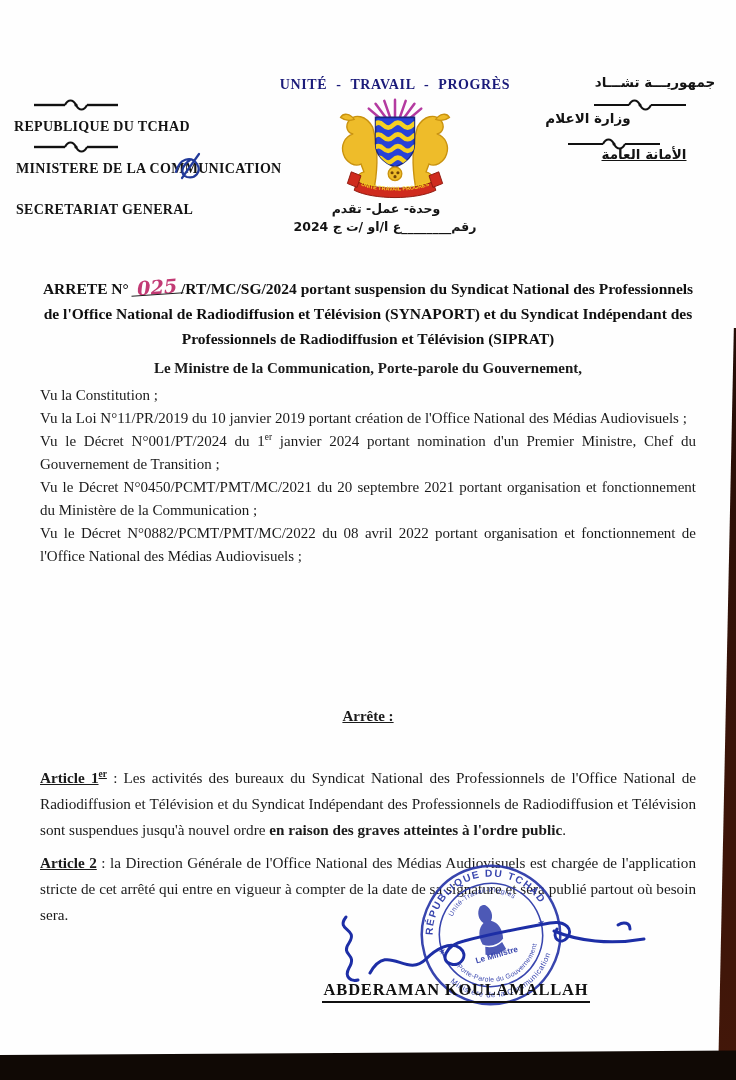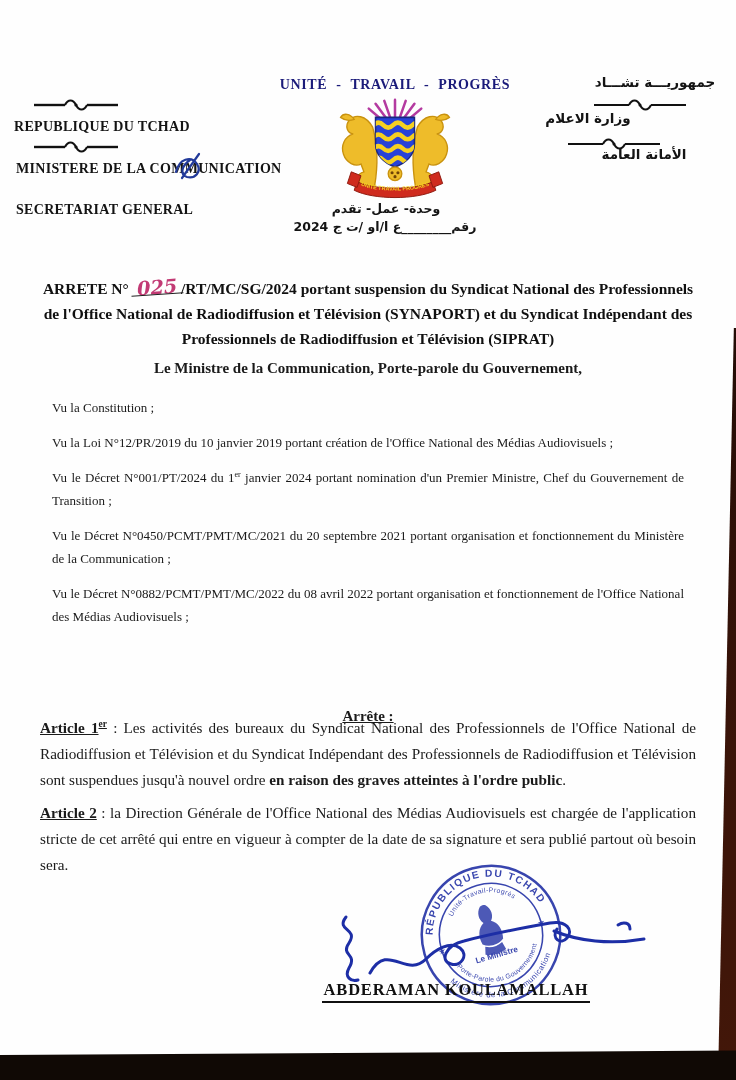--- a/index.html
+++ b/index.html
@@ -31,24 +31,24 @@
     font-size:1.25em;line-height:0.8;padding:0 4px;transform:rotate(-4deg);
   }
   .hand-number::after{
     content:"";position:absolute;left:-2px;right:-2px;bottom:1px;
     border-bottom:1.8px solid #1f1f1f;
   }
   #salutation{left:42px;top:360px;width:652px;text-align:center;font-weight:700;font-size:15px;}
 
   
   #visas{left:40px;top:384px;width:656px;}
-  .visa{margin:12px;font-size:13px;line-height:23px;text-align:justify;}
+  .visa{margin:0;font-size:15px;line-height:23px;text-align:justify;}
   #decree-heading{left:42px;top:708px;width:652px;text-align:center;font-weight:700;font-size:15px;}
   #decree-heading span{text-decoration:underline;}
-  #articles{left:40px;top:715px;width:656px;}
+  #articles{left:40px;top:765px;width:656px;}
   .article{margin:0 0 7px 0;font-size:15.2px;line-height:26px;text-align:justify;}
 
   
   #stamp{left:418px;top:862px;z-index:1;opacity:0.93;}
   #signature{left:322px;top:903px;z-index:2;}
   #signer-name{
     left:288px;top:980px;width:336px;text-align:center;z-index:3;
     font-weight:700;font-size:16.5px;letter-spacing:0.8px;color:#101010;
   }
   #signer-name span{display:inline-block;border-bottom:2.2px solid #101010;padding:0 2px 1px 2px;}
@@ -145,29 +145,29 @@
   <circle cx="48" cy="6" r="1.5" fill="#111"></circle>
   <path d="M59 6 H94" stroke="#111" stroke-width="2.2" fill="none"></path>
 </svg>
 <div class="abs ar" style="left:545px;top:110px;width:86px;font-size:13.5px;text-align:center;" dir="rtl">وزارة الاعلام</div>
 <svg class="abs ornament" style="left:566px;top:138px;" width="96" height="12" viewBox="0 0 96 12">
   <path d="M2 6 H37" stroke="#111" stroke-width="2.2" fill="none"></path>
   <path d="M37 6 c3 -6 8 -6 11 0 c3 6 8 6 11 0" stroke="#111" stroke-width="2" fill="none"></path>
   <circle cx="48" cy="6" r="1.5" fill="#111"></circle>
   <path d="M59 6 H94" stroke="#111" stroke-width="2.2" fill="none"></path>
 </svg>
-<div class="abs ar" style="left:592px;top:146px;width:104px;font-size:13.5px;text-align:center;" dir="rtl">الأمانة العامة</div>
+<div class="abs ar" style="left:592px;top:146px;width:104px;font-size:13.5px;text-align:center;text-decoration:underline;" dir="rtl">الأمانة العامة</div>
 
 <div class="abs" id="title-block"><span class="b">ARRETE N° </span><span class="hand-number">025</span><span class="b">/RT/MC/SG/2024 portant suspension du Syndicat National des Professionnels de l'Office National de Radiodiffusion et Télévision (SYNAPORT) et du Syndicat Indépendant des Professionnels de Radiodiffusion et Télévision (SIPRAT)</span></div>
 
 <div class="abs" id="salutation">Le Ministre de la Communication, Porte-parole du Gouvernement,</div>
 
 <div class="abs" id="visas">
     <p class="visa"><span>Vu la Constitution ;</span></p>
-    <p class="visa"><span>Vu la Loi N°12/PR/2019 du 10 janvier 2019 portant création de l'Office National des Médias Audiovisuels ;</span></p>
+    <p class="visa"><span>Vu la Loi N°11/PR/2019 du 10 janvier 2019 portant création de l'Office National des Médias Audiovisuels ;</span></p>
     <p class="visa"><span>Vu le Décret N°001/PT/2024 du 1</span><sup>er</sup><span> janvier 2024 portant nomination d'un Premier Ministre, Chef du Gouvernement de Transition ;</span></p>
     <p class="visa"><span>Vu le Décret N°0450/PCMT/PMT/MC/2021 du 20 septembre 2021 portant organisation et fonctionnement du Ministère de la Communication ;</span></p>
     <p class="visa"><span>Vu le Décret N°0882/PCMT/PMT/MC/2022 du 08 avril 2022 portant organisation et fonctionnement de l'Office National des Médias Audiovisuels ;</span></p>
   </div>
 
 <div class="abs" id="decree-heading"><span>Arrête :</span></div>
 
 <div class="abs" id="articles">
     <p class="article"><span class="b u">Article 1</span><sup class="b u">er</sup><span> : Les activités des bureaux du Syndicat National des Professionnels de l'Office National de Radiodiffusion et Télévision et du Syndicat Indépendant des Professionnels de Radiodiffusion et Télévision sont suspendues jusqu'à nouvel ordre </span><span class="b">en raison des graves atteintes à l'ordre public</span><span>.</span></p>
     <p class="article"><span class="b u">Article 2</span><span> : la Direction Générale de l'Office National des Médias Audiovisuels est chargée de l'application stricte de cet arrêté qui entre en vigueur à compter de la date de sa signature et sera publié partout où besoin sera.</span></p>

